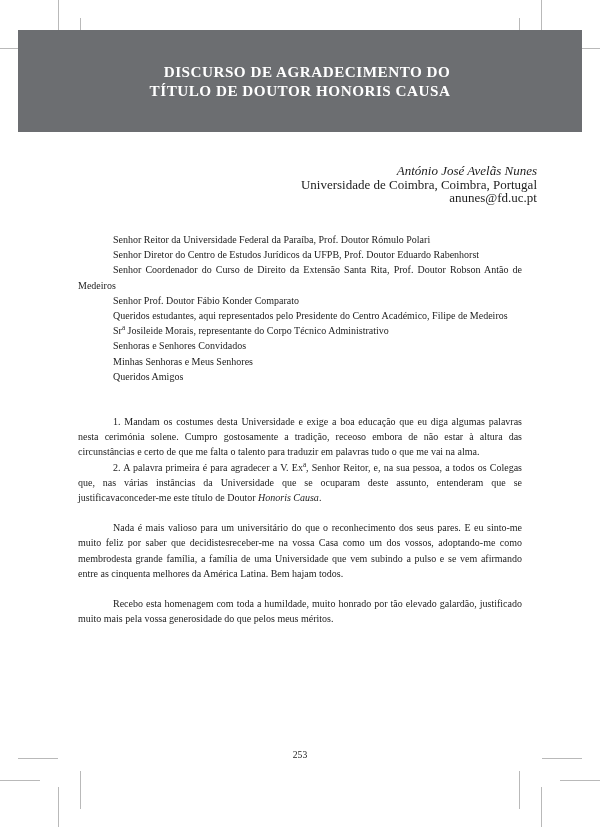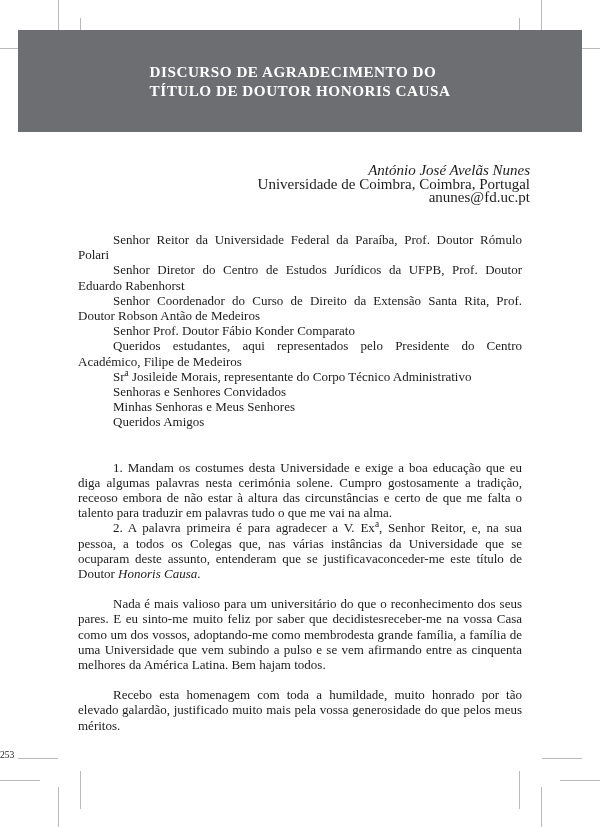--- a/index.html
+++ b/index.html
@@ -60,43 +60,43 @@
     display: flex;
     align-items: center;
     justify-content: center;
   }
   .banner-title {
     color: #ffffff;
     font-weight: bold;
     font-size: 15.2px;
     line-height: 19px;
     letter-spacing: 0.5px;
-    text-align: left;
+    text-align: right;
     white-space: pre-line;
   }
 
   
   .author-block {
     position: absolute;
-    left: 86px;
+    left: 93px;
     top: 164px;
     width: 444px;
     text-align: right;
-    font-size: 15px;
+    font-size: 13px;
     line-height: 13.5px;
   }
   .author-name { font-style: italic; }
 
   
   .body-area {
     position: absolute;
     left: 78px;
     top: 232px;
     width: 444px;
-    font-size: 13px;
+    font-size: 10px;
     line-height: 15.2px;
   }
   .salutations { margin: 0; }
   .salutation {
     text-indent: 35px;
     text-align: justify;
     margin: 0;
   }
 
   .gap-sm { height: 15px; }
@@ -113,21 +113,21 @@
     font-size: 0.72em;
     vertical-align: super;
     line-height: 0;
   }
 
   .page-number {
     position: absolute;
     left: 0;
     top: 749px;
     width: 600px;
-    text-align: left;
+    text-align: center;
     font-size: 9.6px;
     color: #1c1c1c;
   }
 </style>
 </head>
 <body>
 
 <div class="page">
 
   <div class="crop h cm-tl-h-out"></div>

